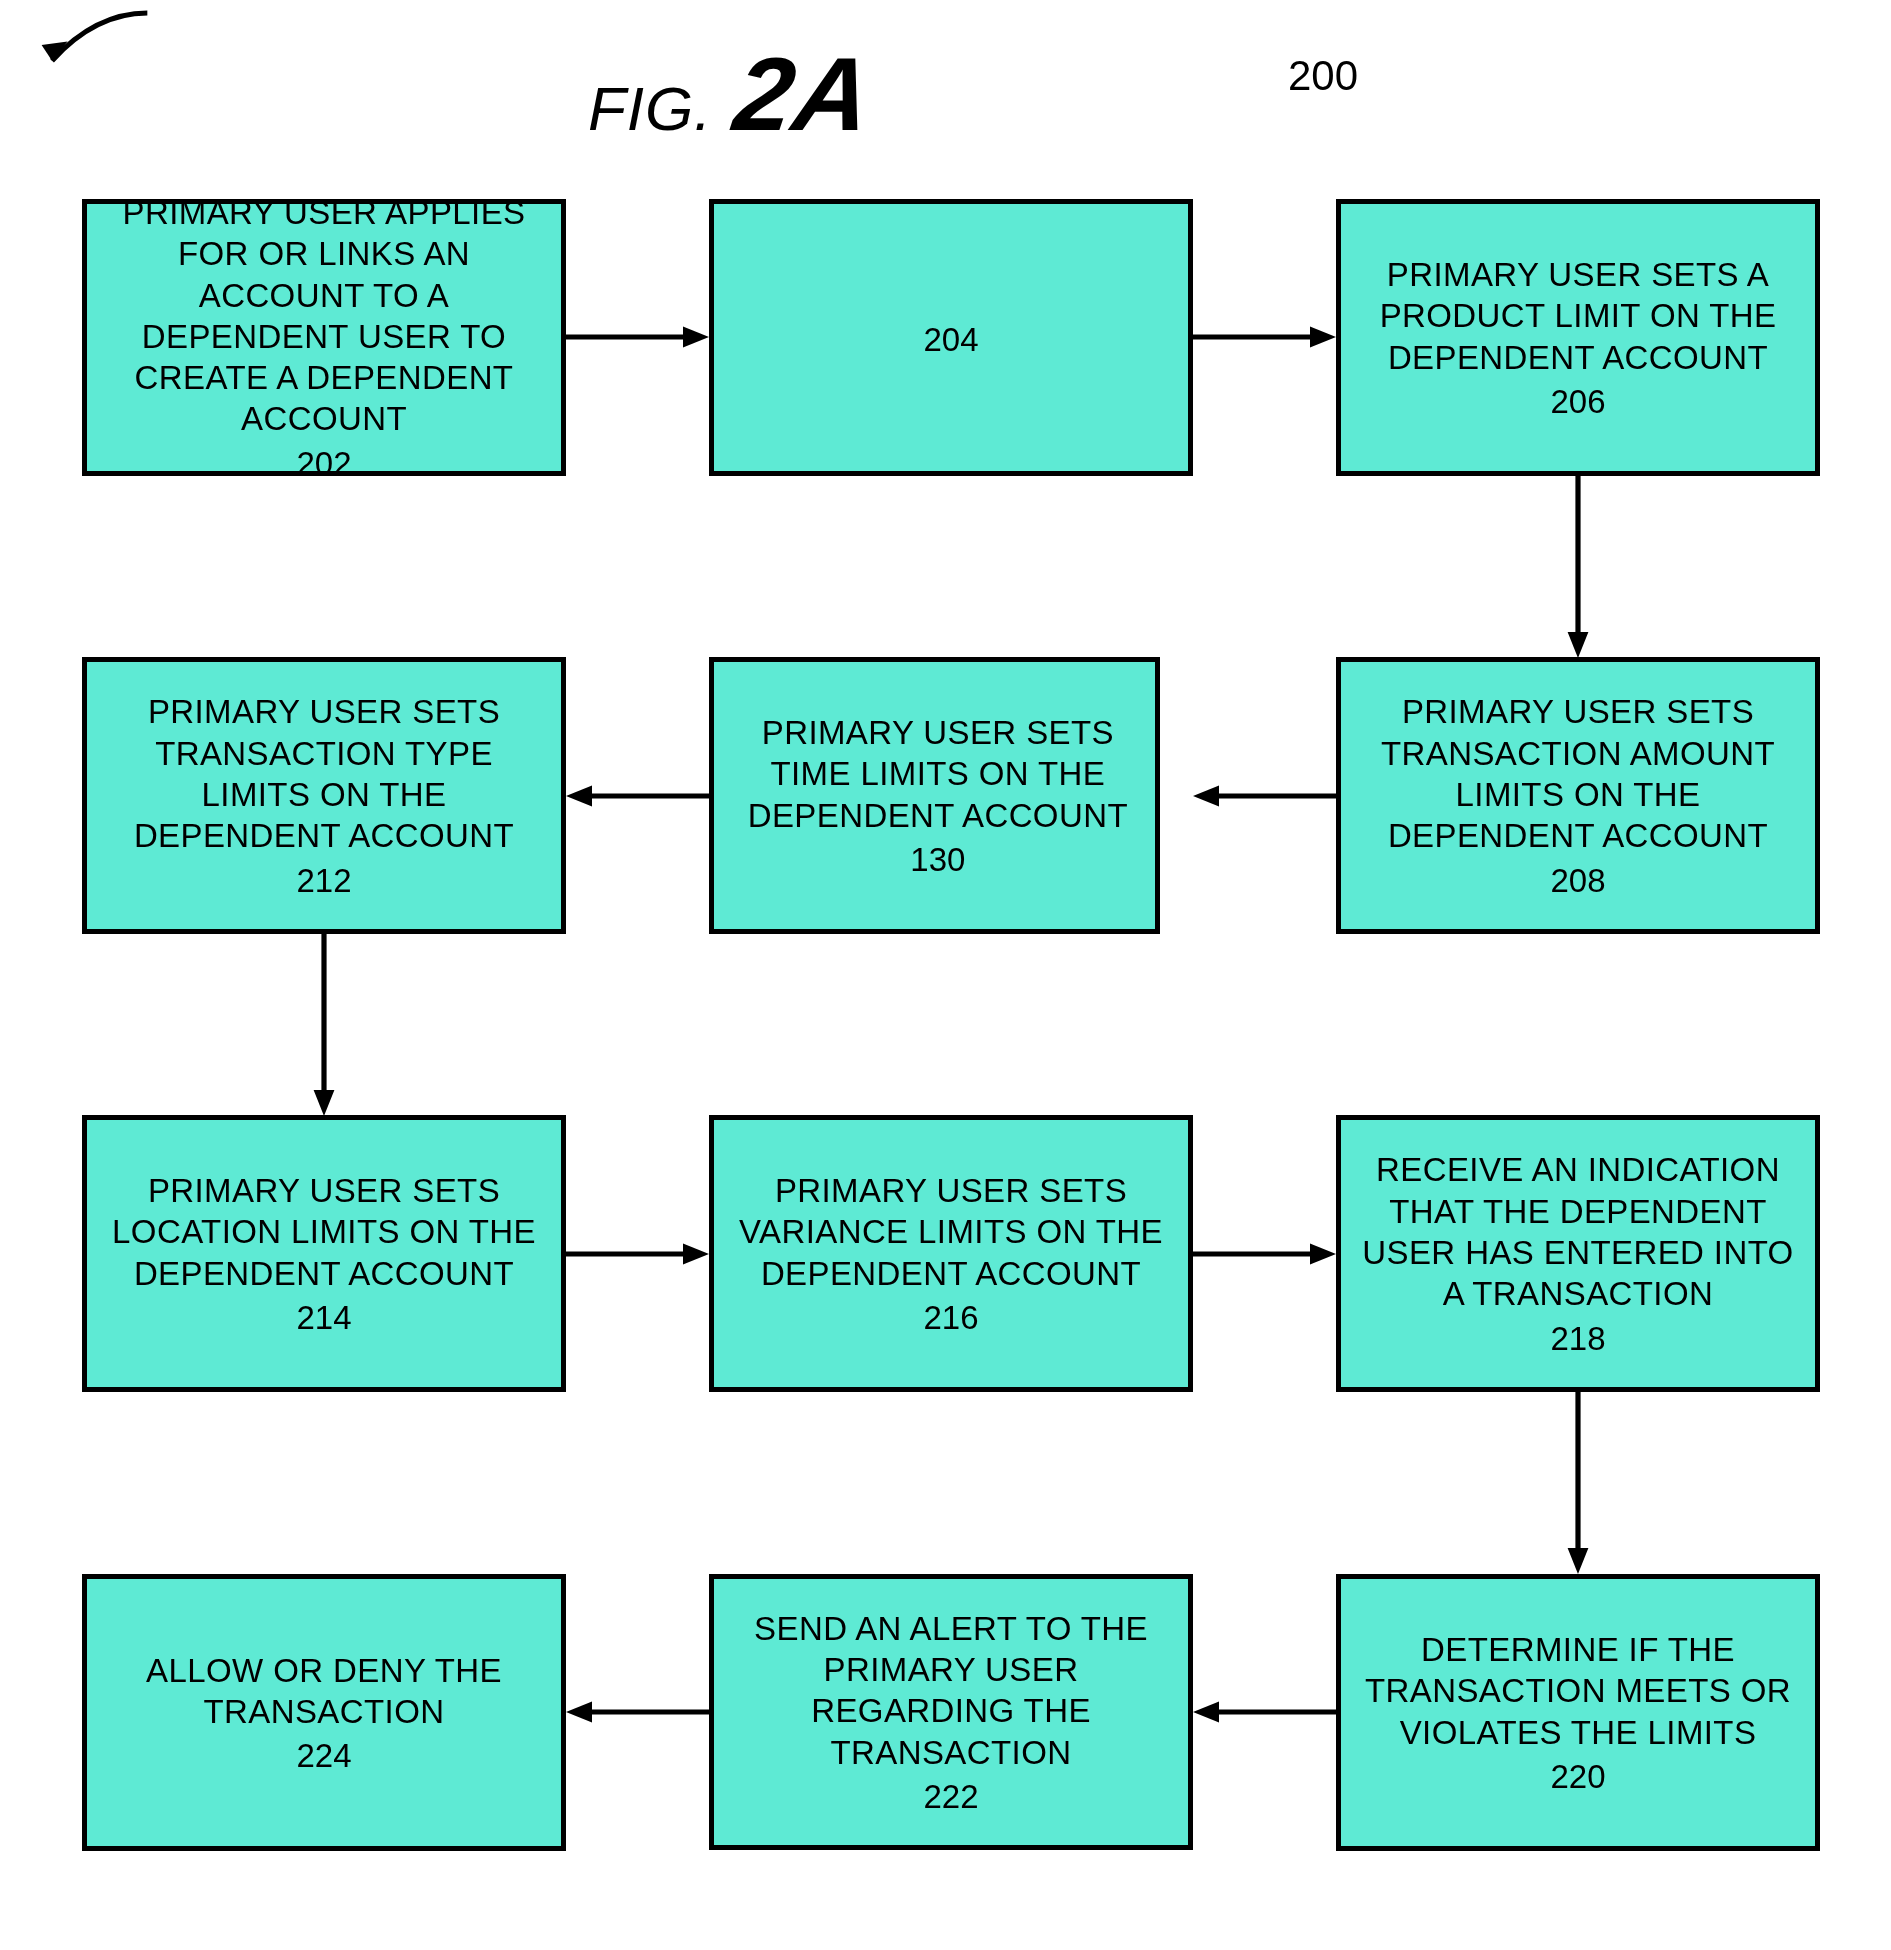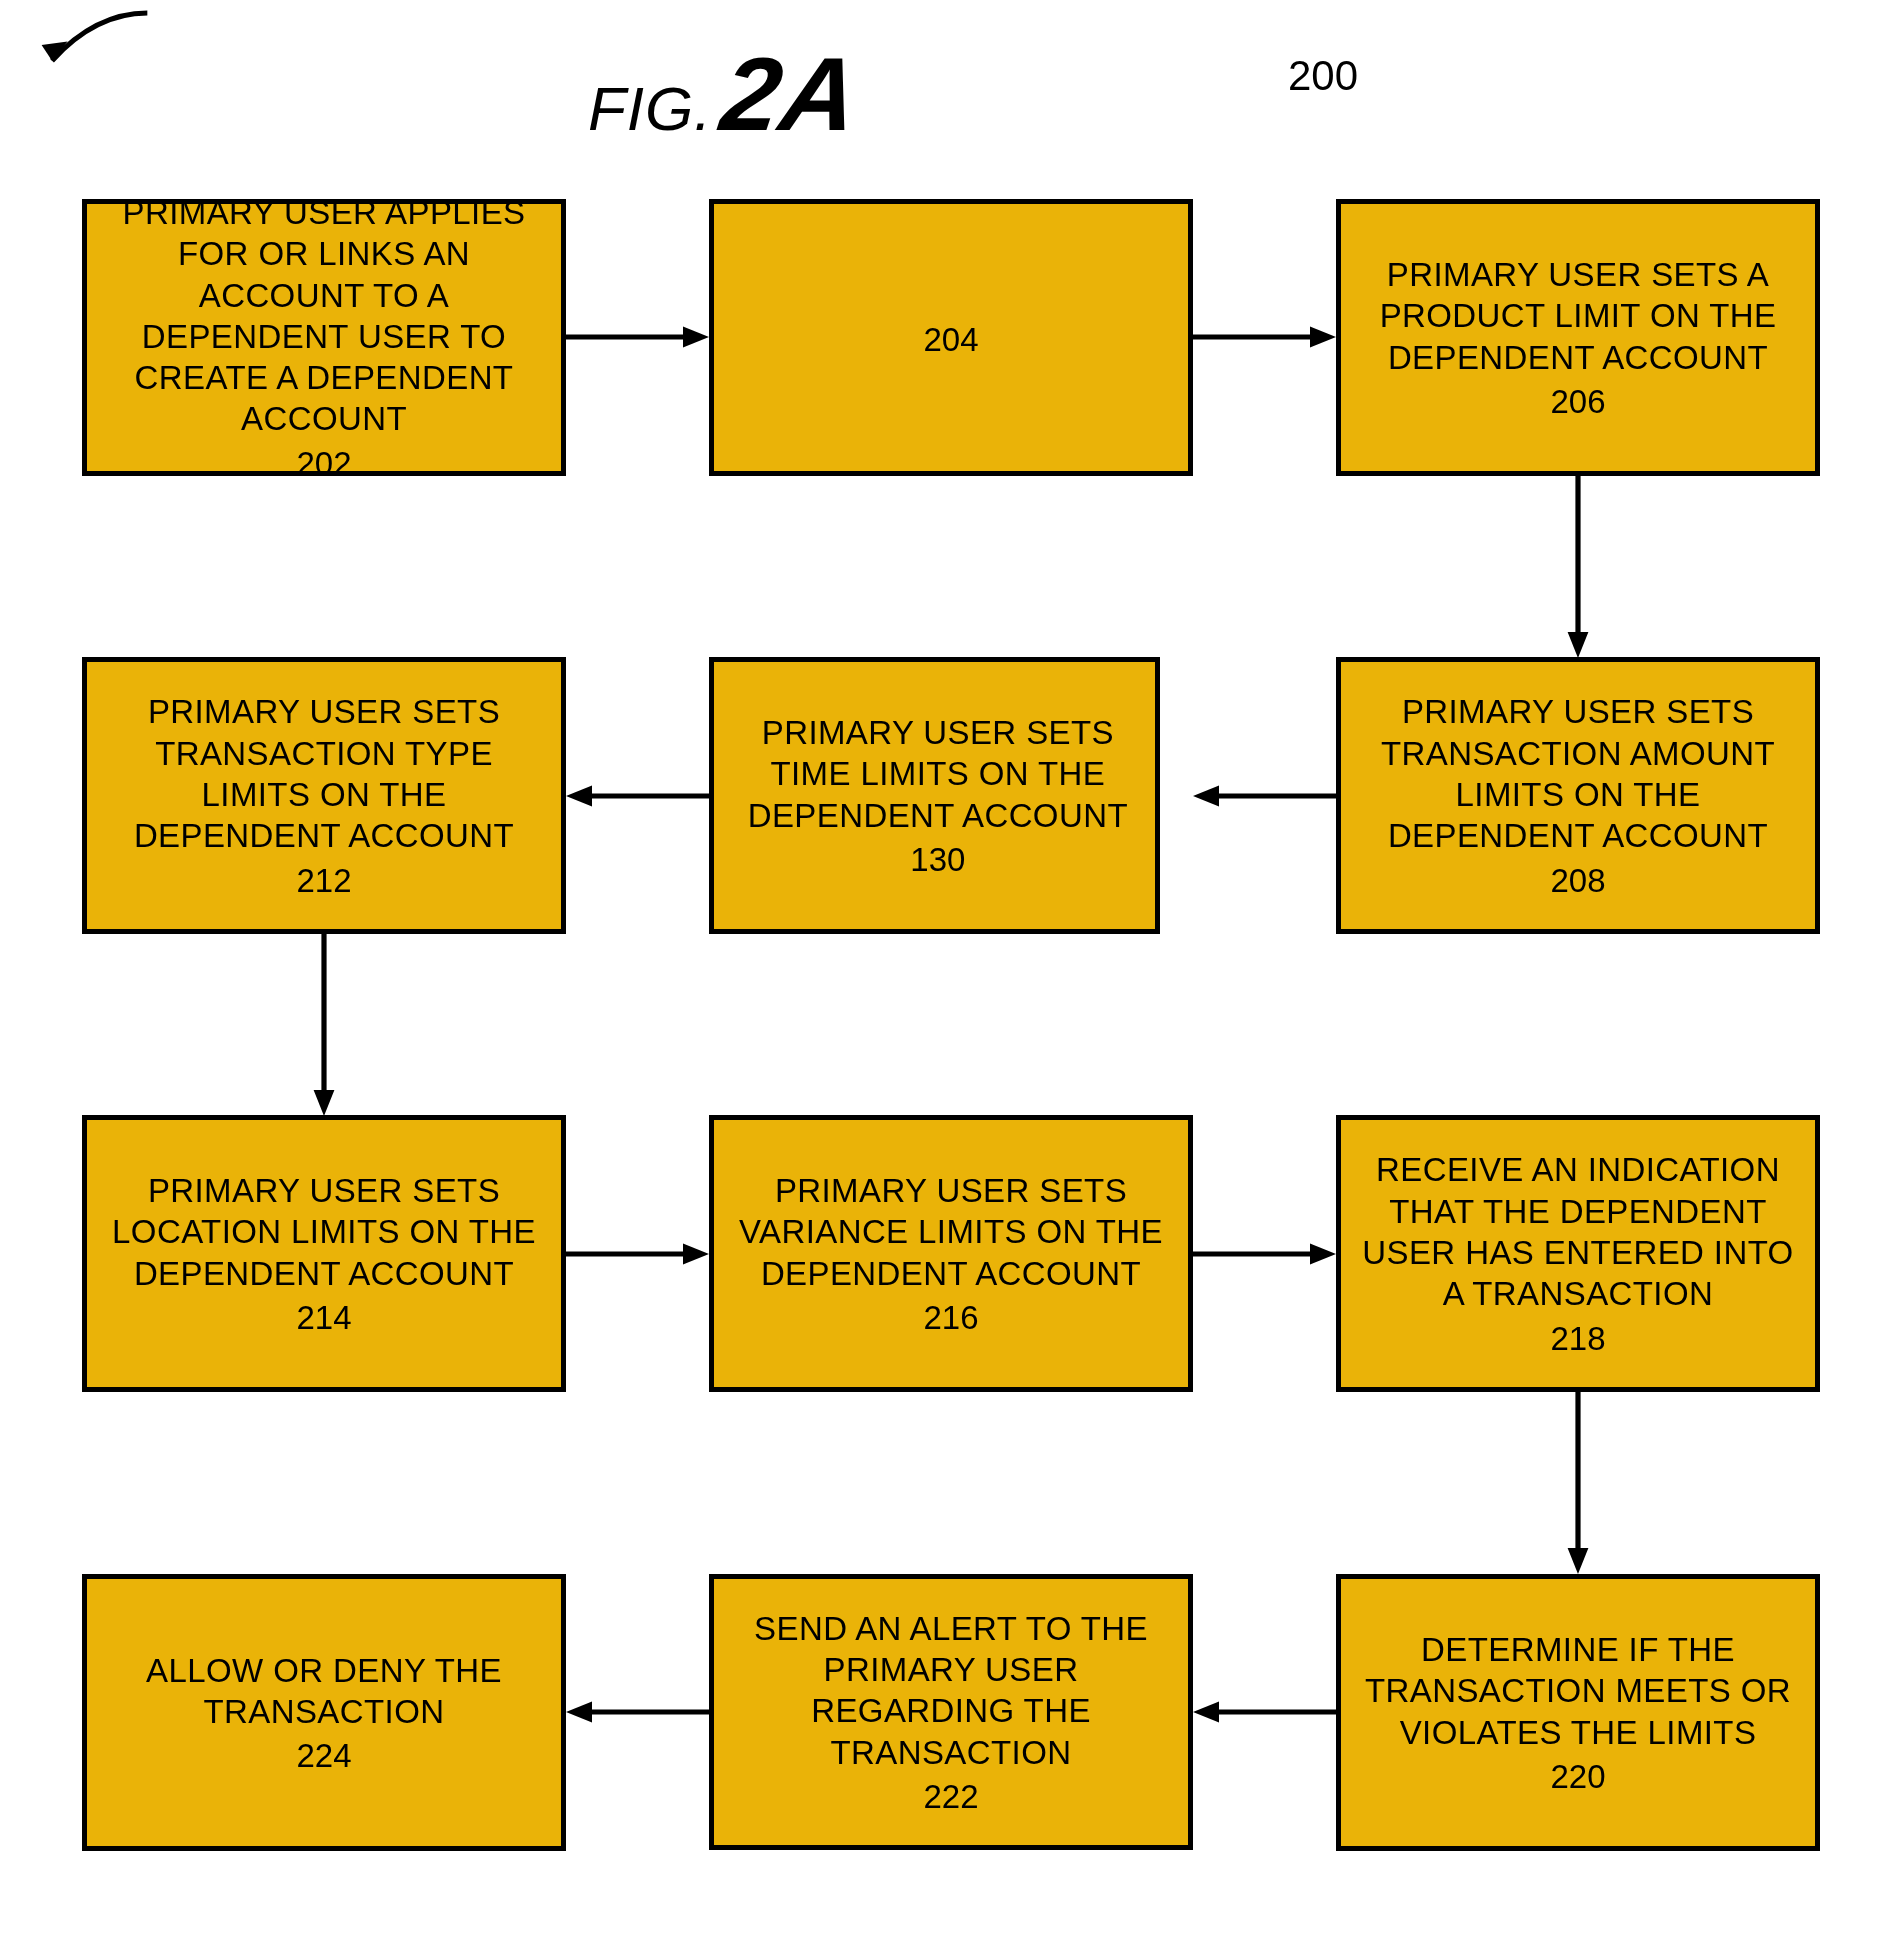--- a/index.html
+++ b/index.html
@@ -19,38 +19,38 @@
     font-weight: 500;
     font-family: "Arial", sans-serif;
     letter-spacing: 0.9px;
     display: flex;
     align-items: baseline;
   }
   .fig-title .fig-word {
     font-size: 62px;
     font-style: italic;
     font-weight: 500;
-    margin-right: 11px;
+    margin-right: 24px;
   }
   .fig-title .fig-num {
     font-size: 104px;
     font-weight: 700;
     font-style: italic;
     transform: skewX(-8deg);
   }
   .ref-num {
     position: absolute;
     font-size: 42px;
     font-family: Arial, sans-serif;
     text-align: right;
   }
   .box {
     position: absolute;
     border: 5.2px solid #000;
-    background: #eab308;
+    background: #5eead4;
     display: flex;
     flex-direction: column;
     align-items: center;
     justify-content: center;
     text-align: center;
     padding: 17.3px;
     box-sizing: border-box;
   }
   .box-text {
     font-size: 33px;

